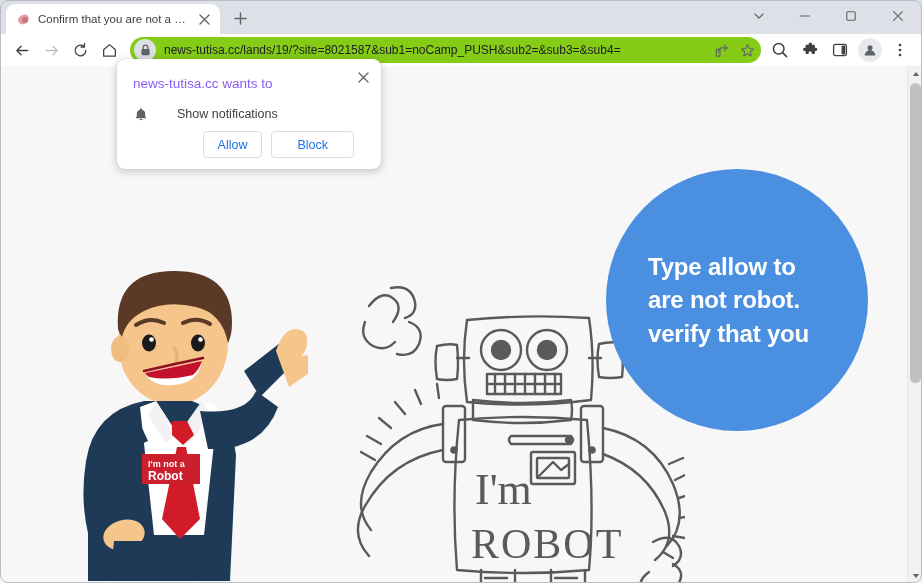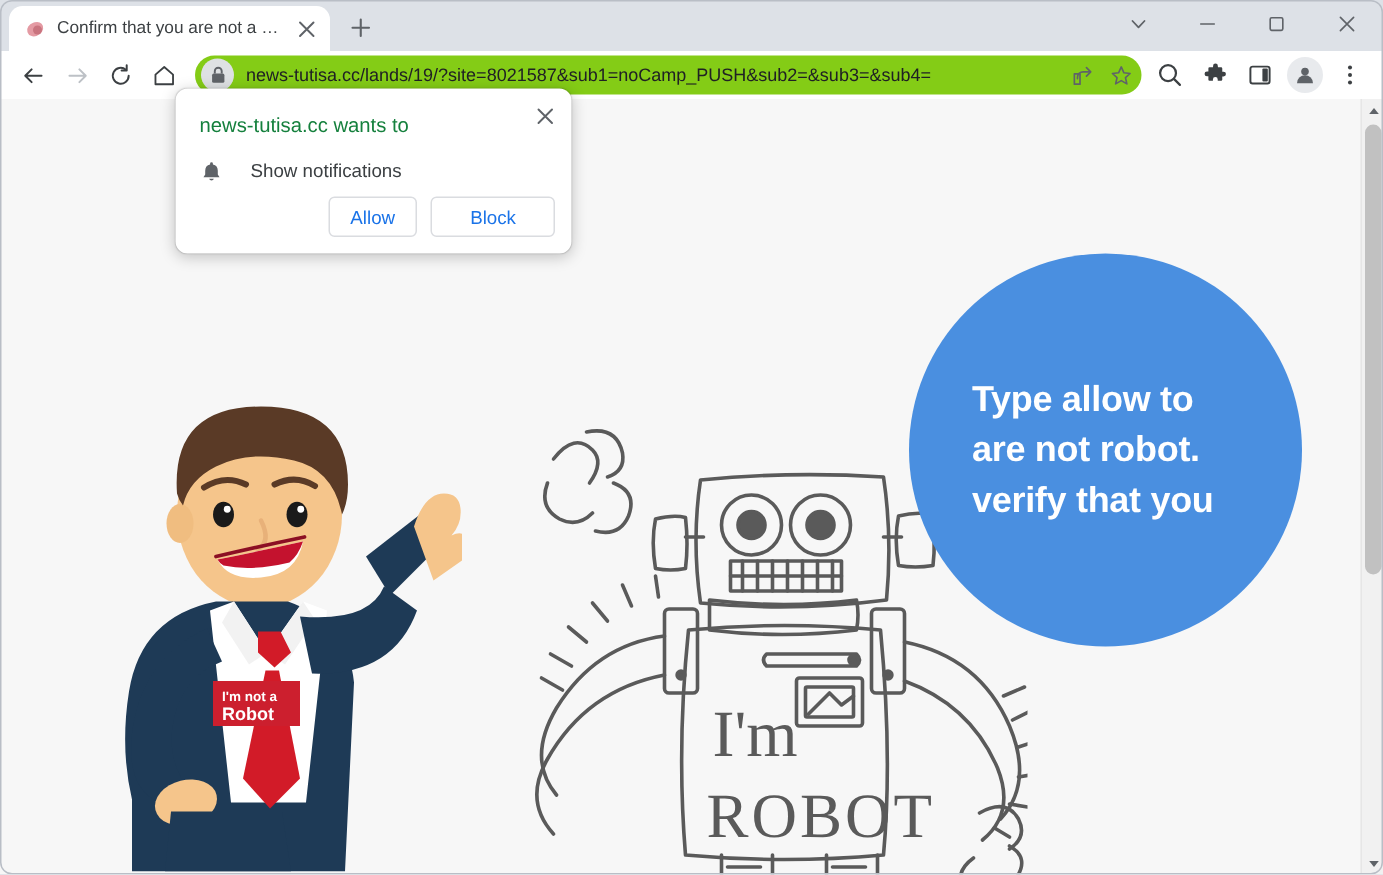--- a/index.html
+++ b/index.html
@@ -480,33 +480,33 @@
               background:#ffffff; border-radius:8px;
               box-shadow:0 2px 10px rgba(0,0,0,0.22), 0 0 1px rgba(0,0,0,0.2);">
 
     <div style="position:absolute; right:6px; top:6px; width:24px; height:24px;
                 display:flex; align-items:center; justify-content:center; border-radius:50%;">
       <svg width="11" height="11" viewBox="0 0 11 11">
         <path d="M1 1 L10 10 M10 1 L1 10" stroke="#5f6368" stroke-width="1.3" stroke-linecap="round"></path>
       </svg>
     </div>
 
-    <div style="position:absolute; left:16px; top:17px; font-size:13.5px; color:#15803d;">news-tutisa.cc wants to</div>
-
-    <div style="position:absolute; left:16px; top:47px; display:flex; align-items:center; gap:18px;">
+    <div style="position:absolute; left:16px; top:17px; font-size:13.5px; color:#8b5cf6;">news-tutisa.cc wants to</div>
+
+    <div style="position:absolute; left:16px; top:47px; display:flex; align-items:center; gap:28px;">
       <span style="width:16px; height:16px; display:flex; align-items:center; justify-content:center;">
         <svg width="14" height="15" viewBox="0 0 14 15">
           <path d="M7 1.2 a0.95 0.95 0 0 1 0.95 0.95 v0.5 a4.2 4.2 0 0 1 3.25 4.1 v2.6 l1.15 1.85 h-10.7 l1.15 -1.85 v-2.6 a4.2 4.2 0 0 1 3.25 -4.1 v-0.5 A0.95 0.95 0 0 1 7 1.2 z" fill="#5f6368"></path>
           <path d="M5.45 12.1 a1.6 1.6 0 0 0 3.1 0 z" fill="#5f6368"></path>
         </svg>
       </span>
       <span style="font-size:12.5px; color:#3c4043;">Show notifications</span>
     </div>
 
-    <div style="position:absolute; right:11px; bottom:11px; display:flex; gap:9px;">
+    <div style="position:absolute; right:27px; bottom:11px; display:flex; gap:9px;">
       <button style="min-width:56px; height:27px; padding:0 14px; font-size:12.5px;
                      font-family:'Liberation Sans', sans-serif;
                      color:#1a73e8; background:#ffffff; border:1px solid #dadce0;
                      border-radius:4px; cursor:pointer;">Allow</button>
       <button style="min-width:56px; height:27px; padding:0 25px; font-size:12.5px;
                      font-family:'Liberation Sans', sans-serif;
                      color:#1a73e8; background:#ffffff; border:1px solid #dadce0;
                      border-radius:4px; cursor:pointer;">Block</button>
     </div>
   </div>

